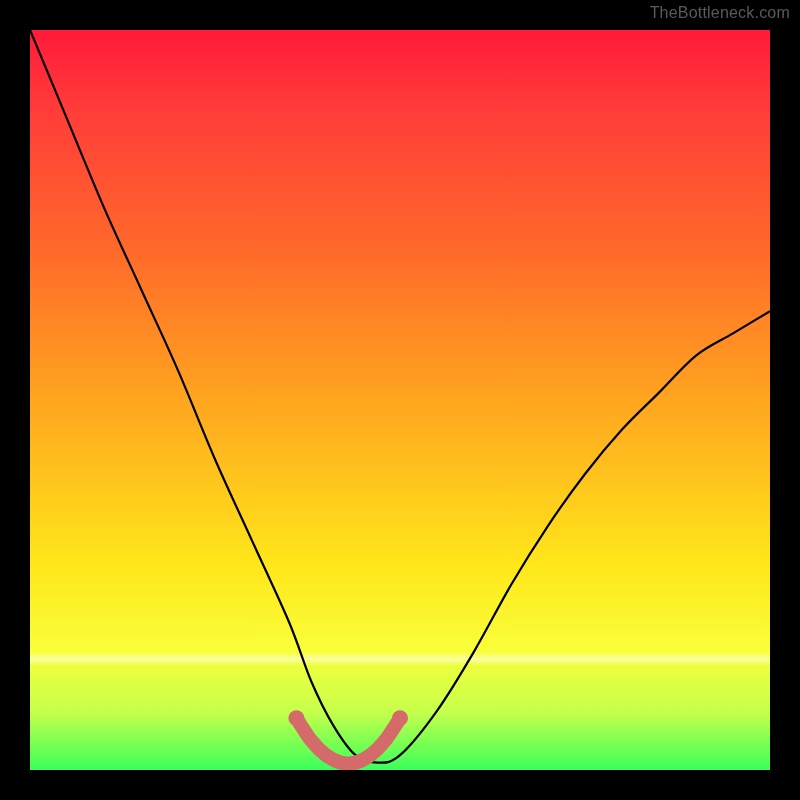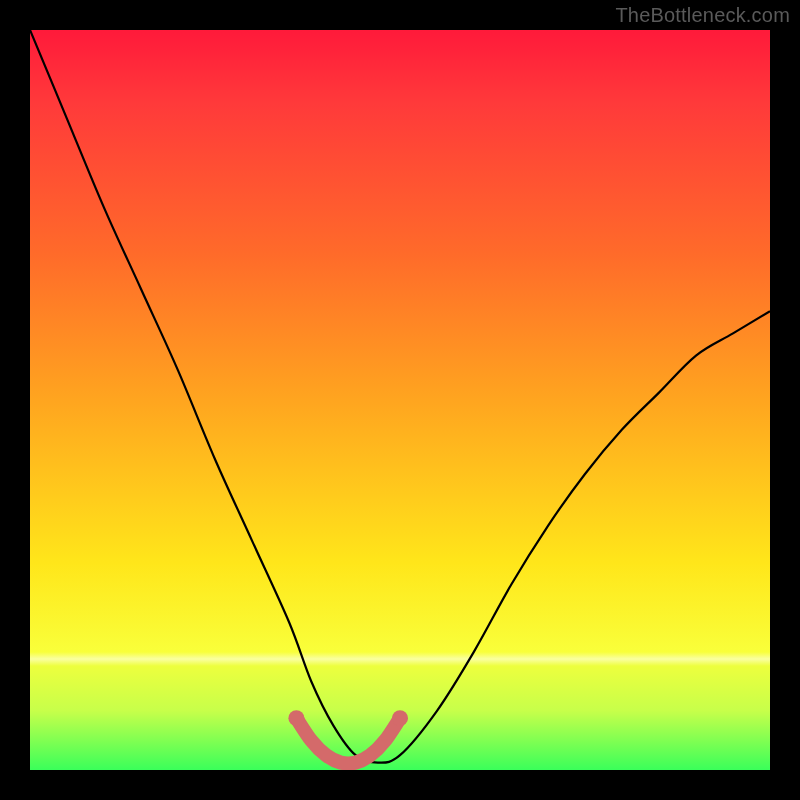--- a/index.html
+++ b/index.html
@@ -15,21 +15,21 @@
     position: relative;
     width: 800px;
     height: 800px;
     background: #000;
   }
   .watermark {
     position: absolute;
     top: 4px;
     right: 10px;
     color: #5a5a5a;
-    font-size: 20px;
+    font-size: 16px;
     font-weight: 500;
     letter-spacing: 0.2px;
     z-index: 10;
   }
   .plot-area {
     position: absolute;
     left: 30px;
     top: 30px;
     width: 740px;
     height: 740px;

